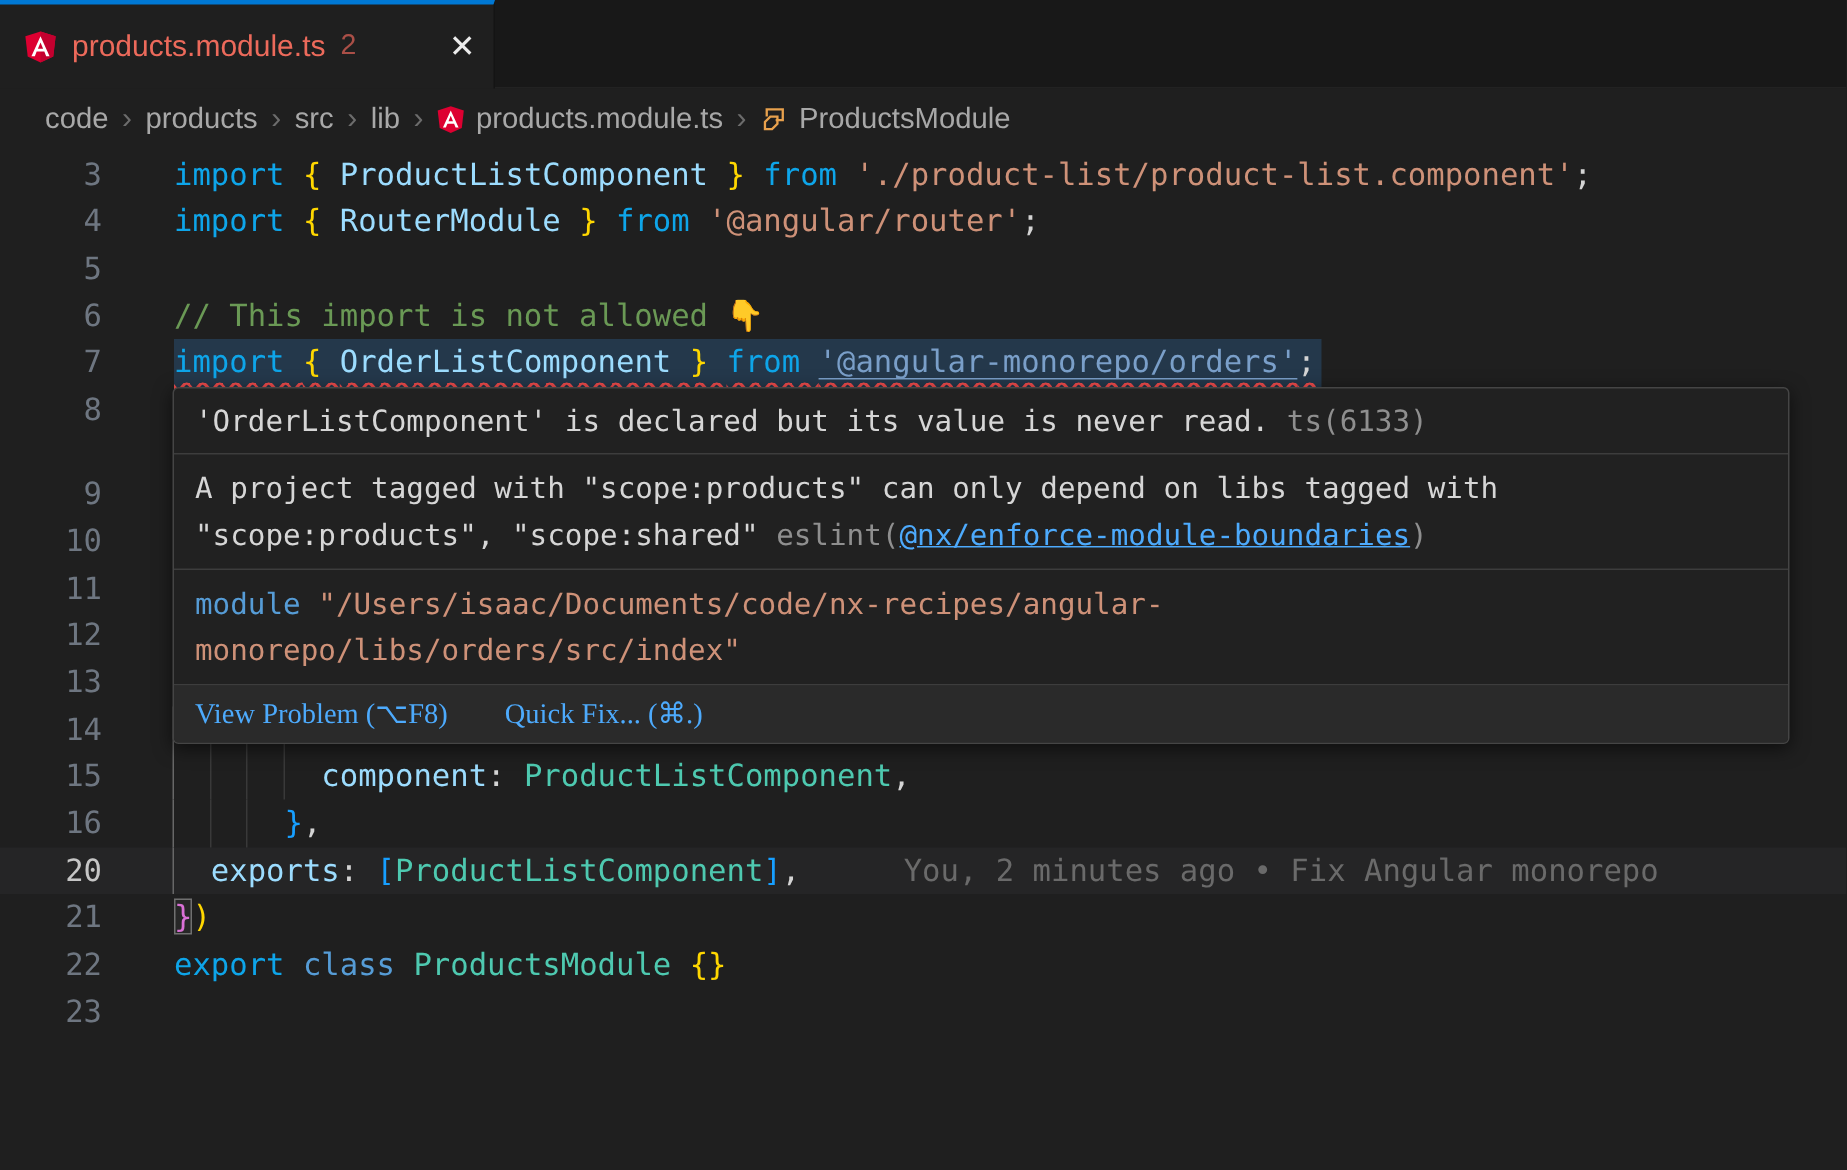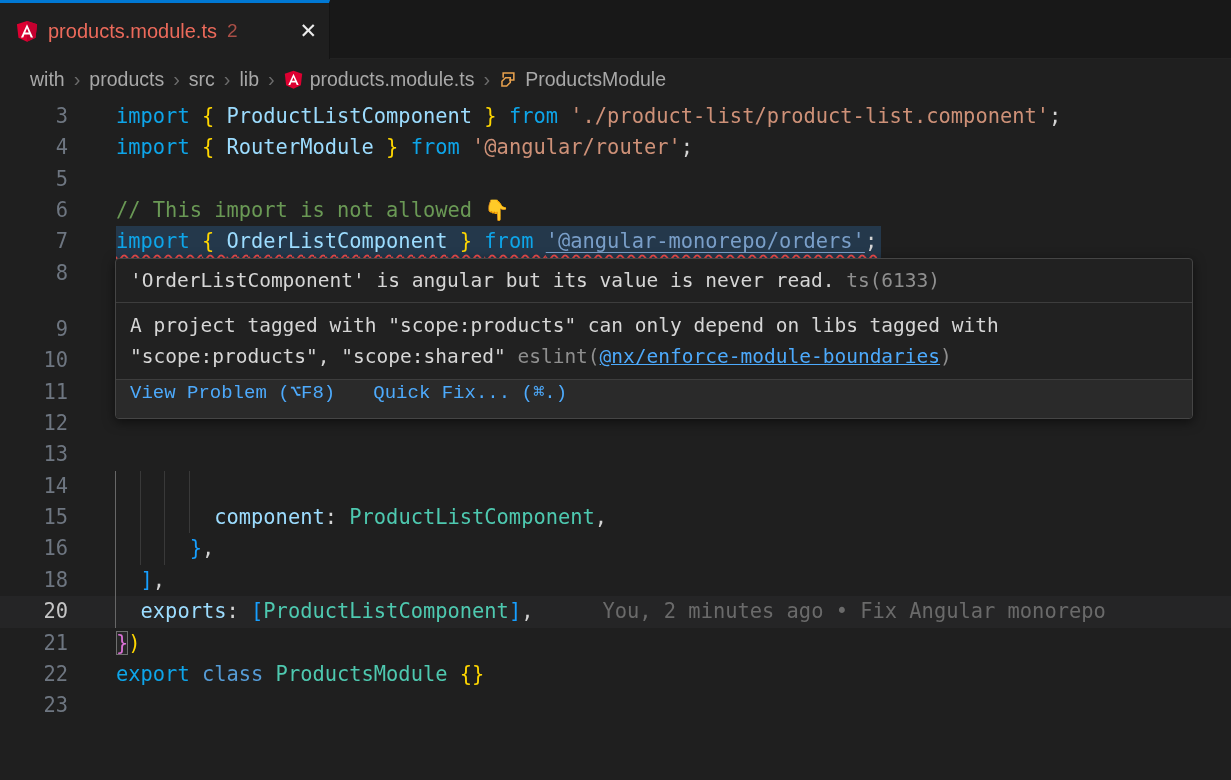--- a/index.html
+++ b/index.html
@@ -78,43 +78,43 @@
     font-size:19.5px; overflow:hidden;
   }
   .hsec { padding:6px 14px; line-height:31px; border-bottom:1px solid #3d3d3d; white-space:pre-wrap; color:#d6d6d6; }
   .hsec.tall { padding:7px 14px; }
   .hp-msg  { color:#d6d6d6; }
   .hp-dim  { color:#8f8f8f; }
   .hp-link { color:#4daafc; text-decoration:underline; cursor:pointer; }
   .hp-kwb  { color:#569cd6; }
   .hp-str  { color:#ce9178; }
   .hactions {
-    height:38px; background:#2a2a2a; display:flex; gap:38px; padding:0 14px;
-    font-family:Liberation Mono, monospace; font-size:19px;
+    height:38px; background:#2a2a2a; display:flex; align-items:center; gap:38px; padding:0 14px;
+    font-family:Liberation Serif, serif; font-size:19px;
   }
   .haction { color:#4daafc; cursor:pointer; }
 </style>
 </head>
 <body>
 
 <div class="tabbar">
   <div class="tab">
     <svg class="ng-icon" viewBox="0 0 24 24">
       <polygon points="12,1 23,4.6 21.3,19.3 12,23.6 2.7,19.3 1,4.6" fill="#dd0031"></polygon>
       <polygon points="12,1 12,23.6 21.3,19.3 23,4.6" fill="#c3002f"></polygon>
       <path d="M12 4.6 L5.4 19 h2.5 l1.3-3.3 h5.6 L16.1 19 h2.5 Z M13.9 13.6 h-3.8 L12 9 Z" fill="#ffffff"></path>
     </svg>
     <span class="tab-label">products.module.ts</span>
     <span class="tab-badge">2</span>
     <span class="tab-close">✕</span>
   </div>
 </div>
 
 <div class="breadcrumb">
-  <span class="crumb">with</span>
+  <span class="crumb">code</span>
   <span class="crumb-sep">›</span>
   <span class="crumb">products</span>
   <span class="crumb-sep">›</span>
   <span class="crumb">src</span>
   <span class="crumb-sep">›</span>
   <span class="crumb">lib</span>
   <span class="crumb-sep">›</span>
   <span class="crumb">
     <svg class="ng-icon-sm" viewBox="0 0 24 24">
       <polygon points="12,1 23,4.6 21.3,19.3 12,23.6 2.7,19.3 1,4.6" fill="#dd0031"></polygon>
@@ -140,30 +140,31 @@
     <div class="line"><span class="gutter">8</span><span class="lc"></span></div>
     <div style="height: 25px;"></div>
     <div class="line"><span class="gutter">9</span><span class="lc"></span></div>
     <div class="line"><span class="gutter">10</span><span class="lc"></span></div>
     <div class="line"><span class="gutter">11</span><span class="lc"></span></div>
     <div class="line"><span class="gutter">12</span><span class="lc"></span></div>
     <div class="line"><span class="gutter">13</span><span class="lc"></span></div>
     <div class="line"><span class="gutter">14</span><span class="lc"><span class="guide active" style="left: -1px;"></span><span class="guide" style="left: 23.56px;"></span><span class="guide" style="left: 48.12px;"></span><span class="guide" style="left: 72.68px;"></span></span></div>
     <div class="line"><span class="gutter">15</span><span class="lc"><span class="guide active" style="left: -1px;"></span><span class="guide" style="left: 23.56px;"></span><span class="guide" style="left: 48.12px;"></span><span class="guide" style="left: 72.68px;"></span><span class="tk tk-pw">        </span><span class="tk tk-prop">component</span><span class="tk tk-pw">: </span><span class="tk tk-type">ProductListComponent</span><span class="tk tk-pw">,</span></span></div>
     <div class="line"><span class="gutter">16</span><span class="lc"><span class="guide active" style="left: -1px;"></span><span class="guide" style="left: 23.56px;"></span><span class="guide" style="left: 48.12px;"></span><span class="tk tk-pw">      </span><span class="tk tk-b3">}</span><span class="tk tk-pw">,</span></span></div>
-    <div class="line"><span class="gutter">18</span><span class="lc"><span class="guide active" style="left: -1px;"></span><span class="tk tk-pw">  </span><span class="tk tk-b3">]</span><span class="tk tk-pw">,</span></span></div>
     <div class="line current"><span class="gutter">20</span><span class="lc"><span class="guide active" style="left: -1px;"></span><span class="tk tk-pw">  </span><span class="tk tk-prop">exports</span><span class="tk tk-pw">: </span><span class="tk tk-b3">[</span><span class="tk tk-type">ProductListComponent</span><span class="tk tk-b3">]</span><span class="tk tk-pw">,</span><span class="blame">You, 2 minutes ago • Fix Angular monorepo</span></span></div>
     <div class="line"><span class="gutter">21</span><span class="lc"><span class="tk tk-b2m">}</span><span class="tk tk-b1">)</span></span></div>
     <div class="line"><span class="gutter">22</span><span class="lc"><span class="tk tk-kw">export </span><span class="tk tk-kwb">class </span><span class="tk tk-type">ProductsModule </span><span class="tk tk-b1">{}</span></span></div>
     <div class="line"><span class="gutter">23</span><span class="lc"></span></div>
   </div>
 
 <div id="hover">
   <div id="hover-sections">
-      <div class="hsec"><span class="hp-msg">'OrderListComponent' is angular but its value is never read.</span><span class="hp-dim"> ts(6133)</span></div>
+      <div class="hsec"><span class="hp-msg">'OrderListComponent' is declared but its value is never read.</span><span class="hp-dim"> ts(6133)</span></div>
       <div class="hsec tall"><span class="hp-msg">A project tagged with "scope:products" can only depend on libs tagged with
 "scope:products", "scope:shared" </span><span class="hp-dim">eslint(</span><span class="hp-link">@nx/enforce-module-boundaries</span><span class="hp-dim">)</span></div>
+      <div class="hsec tall"><span class="hp-kwb">module </span><span class="hp-str">"/Users/isaac/Documents/code/nx-recipes/angular-
+monorepo/libs/orders/src/index"</span></div>
     </div>
   <div class="hactions" id="hover-actions">
       <span class="haction">View Problem (⌥F8)</span>
       <span class="haction">Quick Fix... (⌘.)</span>
     </div>
 </div>
 
 </body></html>

